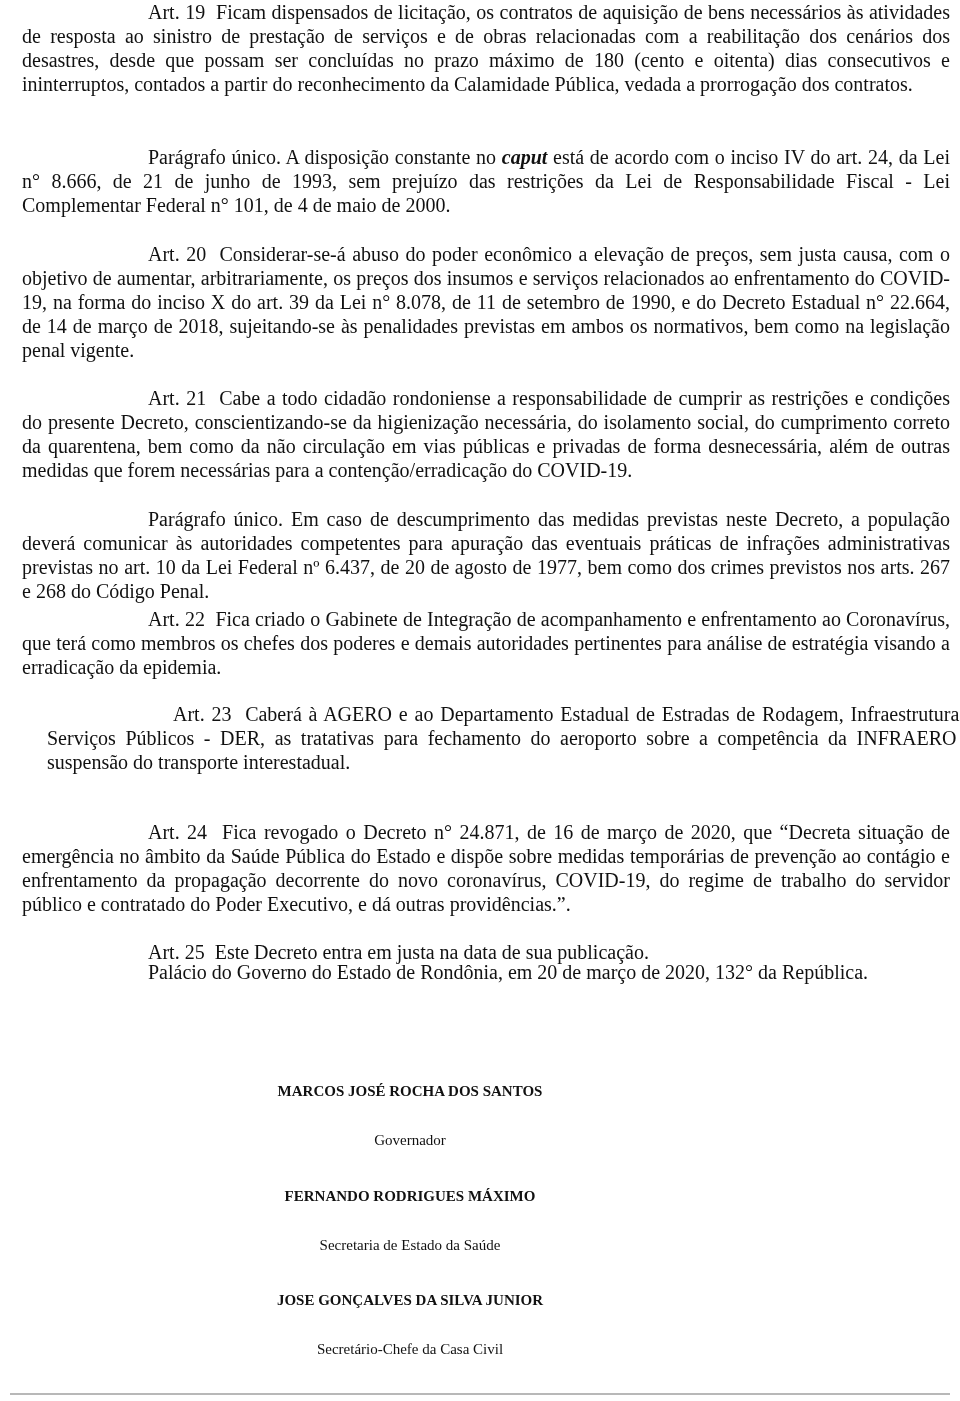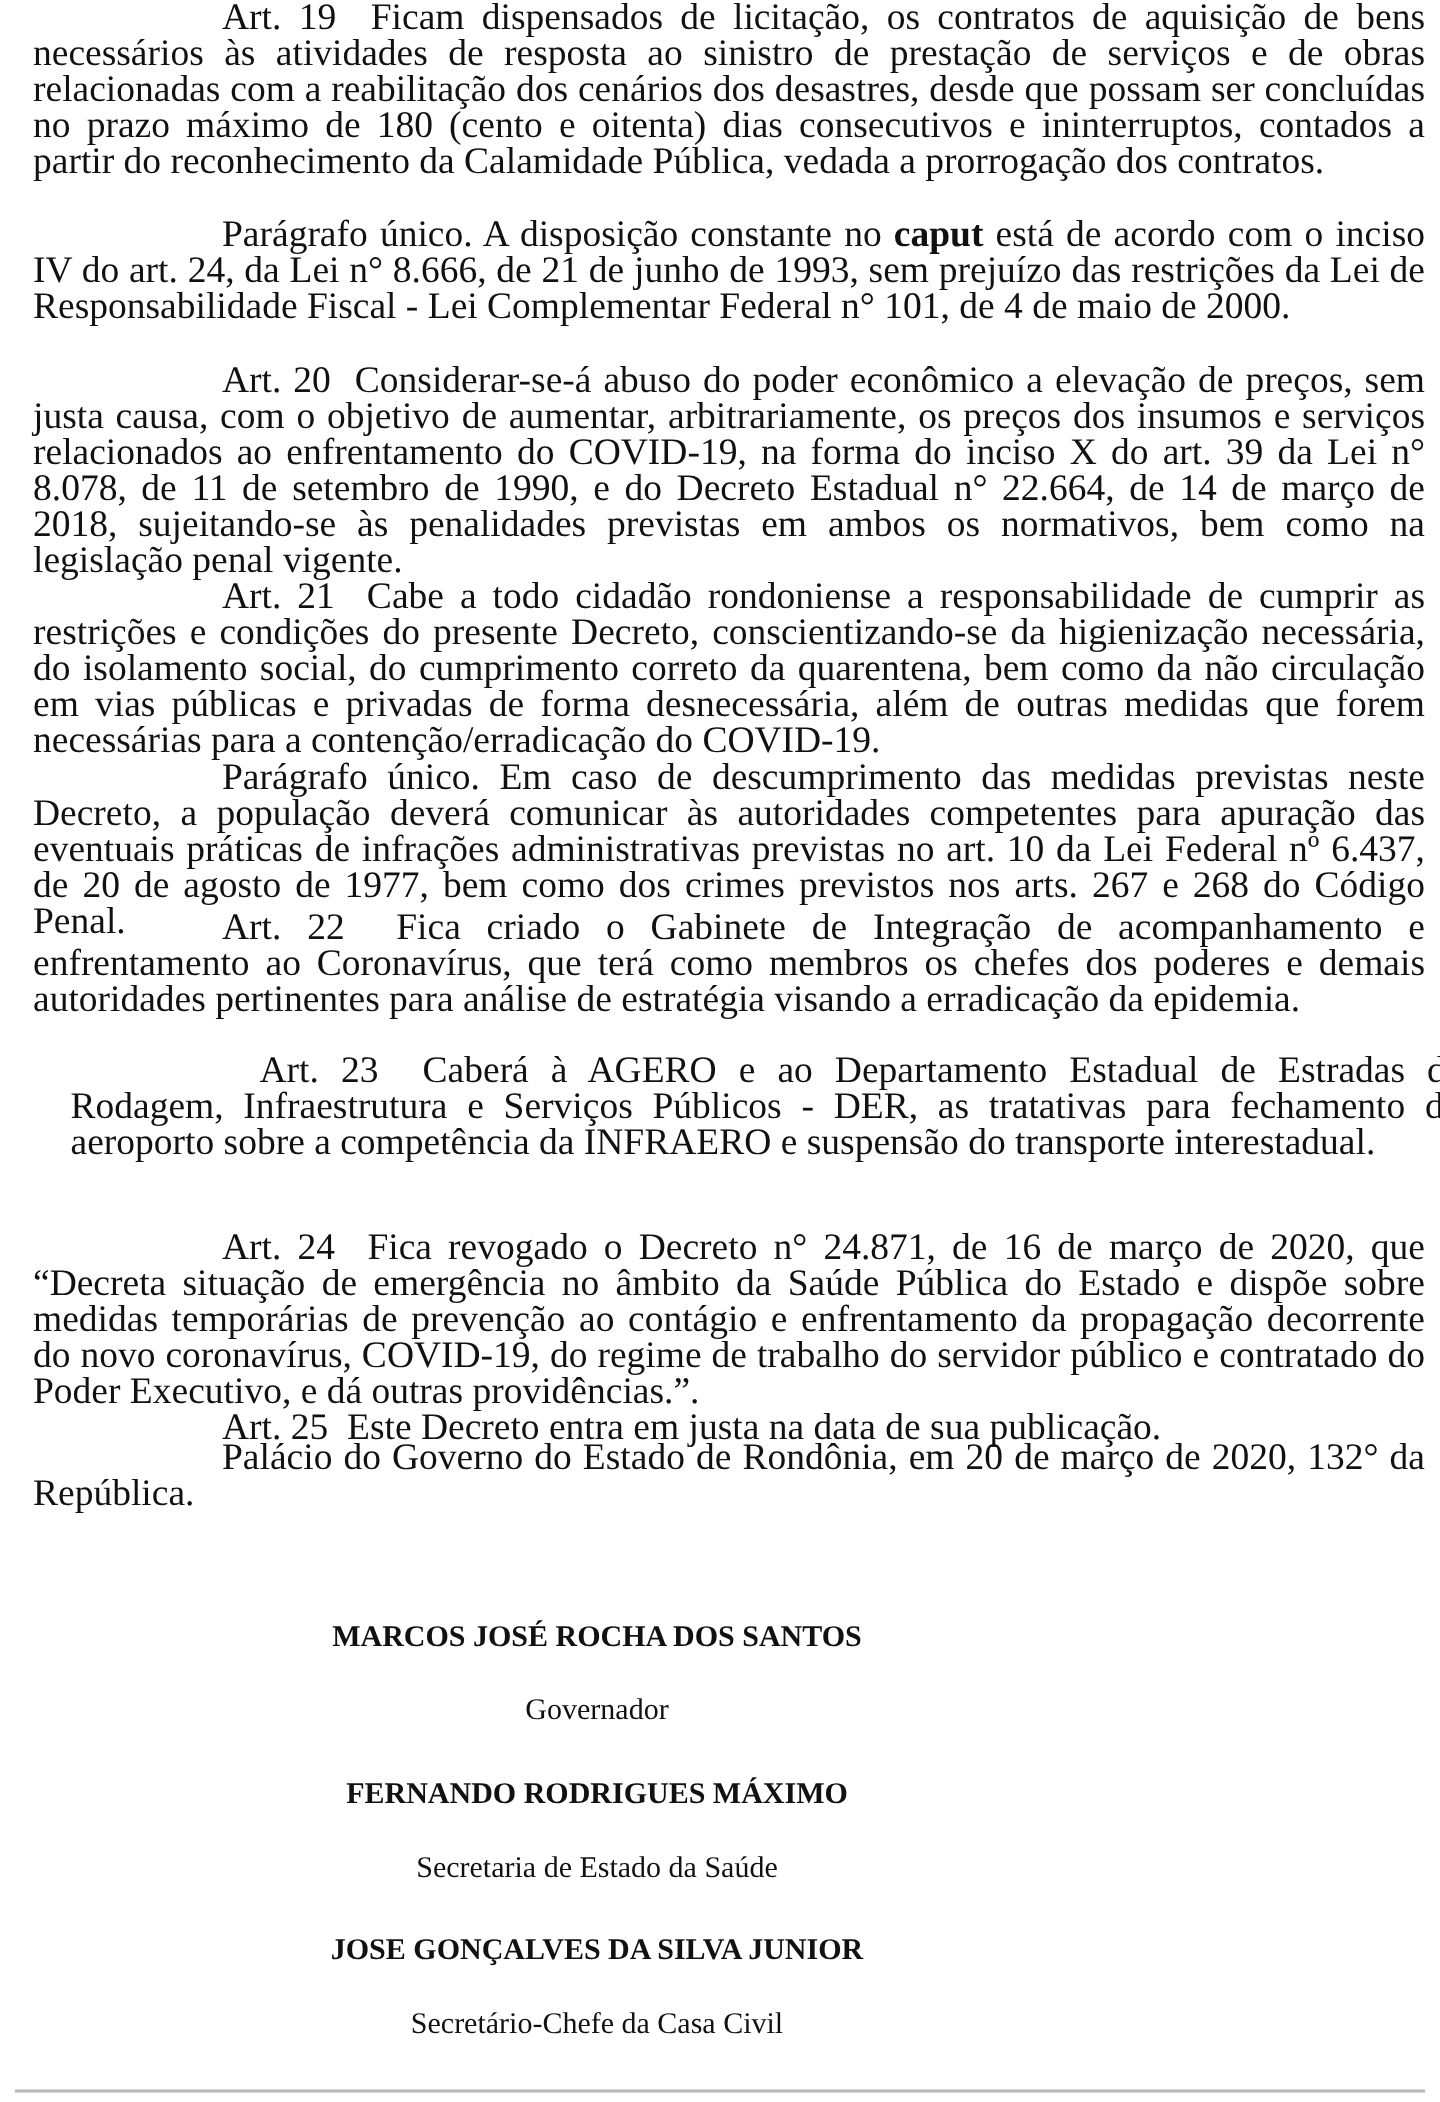--- a/index.html
+++ b/index.html
@@ -1,23 +1,23 @@
 <!DOCTYPE html>
 <html><head>
 <meta charset="utf-8">
 <style>
   html, body { margin: 0; padding: 0; background: #ffffff; }
   body { width: 960px; height: 1401px; position: relative; overflow: hidden;
          font-family: "Liberation Serif", "DejaVu Serif", serif; color: #111; }
   .page { position: absolute; left: 22px; top: 0; width: 928px; }
-  .para { font-size: 25px; line-height: 24px; text-align: justify; margin: 0; text-align-last: left; }
+  .para { font-size: 20px; line-height: 24px; text-align: justify; margin: 0; text-align-last: left; }
   .para .indent { display: inline-block; width: 126px; }
   .para .art { letter-spacing: 0; }
-  .bold { font-weight: bold; }
-  .sig { position: absolute; left: 0; width: 796px; text-align: center; font-size: 20px; line-height: 24px; }
+  .bold { font-weight: bold; font-style: italic; }
+  .sig { position: absolute; left: 12px; width: 796px; text-align: center; font-size: 15px; line-height: 24px; }
   .sig .name { font-weight: bold; display: block; }
   .sig .role { display: block; margin-top: 25px; }
   .rule { position: absolute; left: 10px; width: 940px; top: 1393px; height: 0; border-top: 2px solid #b8b8b8; }
 </style>
 </head>
 <body>
 
 <div class="page">
 
   <p class="para" style="position:absolute; top:0; width:928px;"><span class="indent"></span><span class="art">Art. 19</span>&nbsp;&nbsp;<span>Ficam dispensados de licitação, os contratos de aquisição de bens necessários às atividades de resposta ao sinistro de prestação de serviços e de obras relacionadas com a reabilitação dos cenários dos desastres, desde que possam ser concluídas no prazo máximo de 180 (cento e oitenta) dias consecutivos e ininterruptos, contados a partir do reconhecimento da Calamidade Pública, vedada a prorrogação dos contratos.</span></p>

